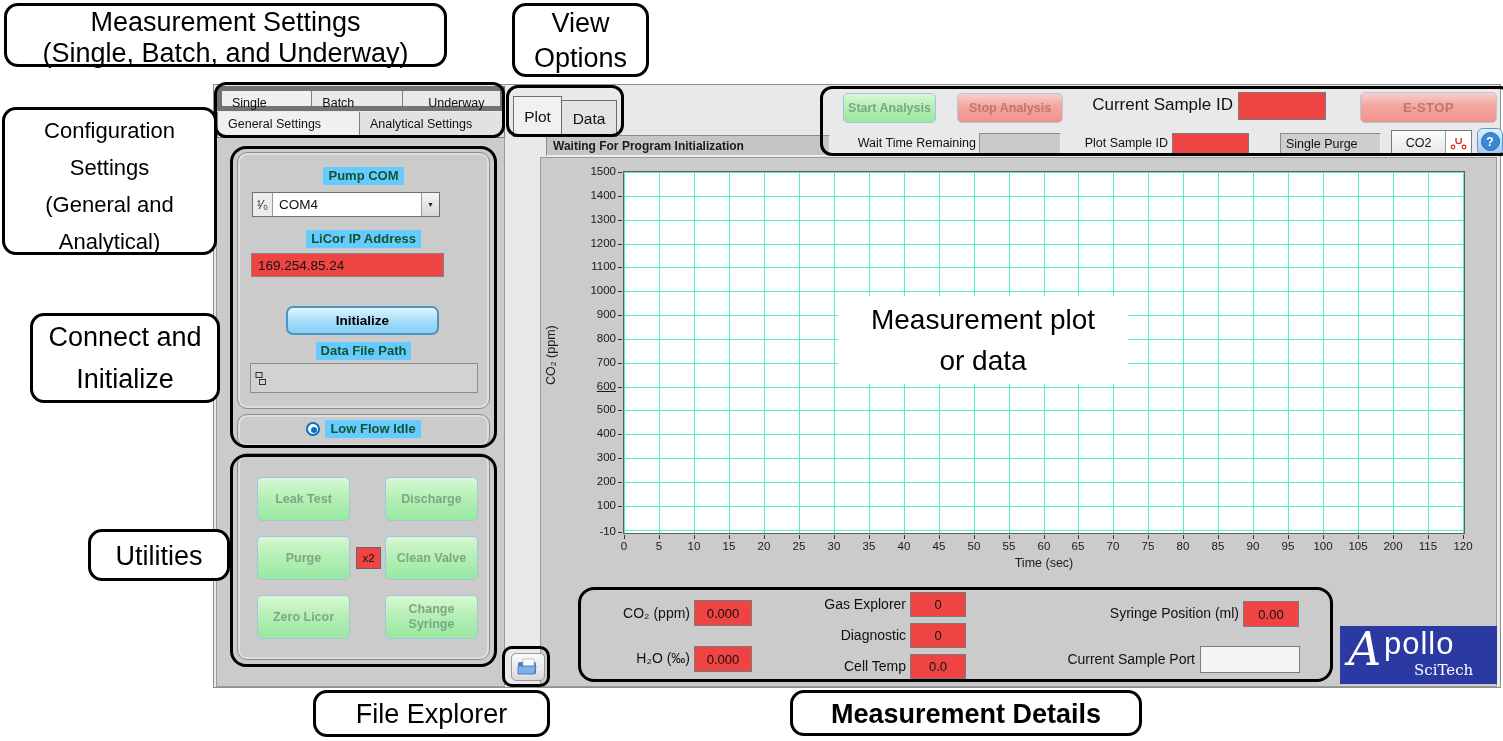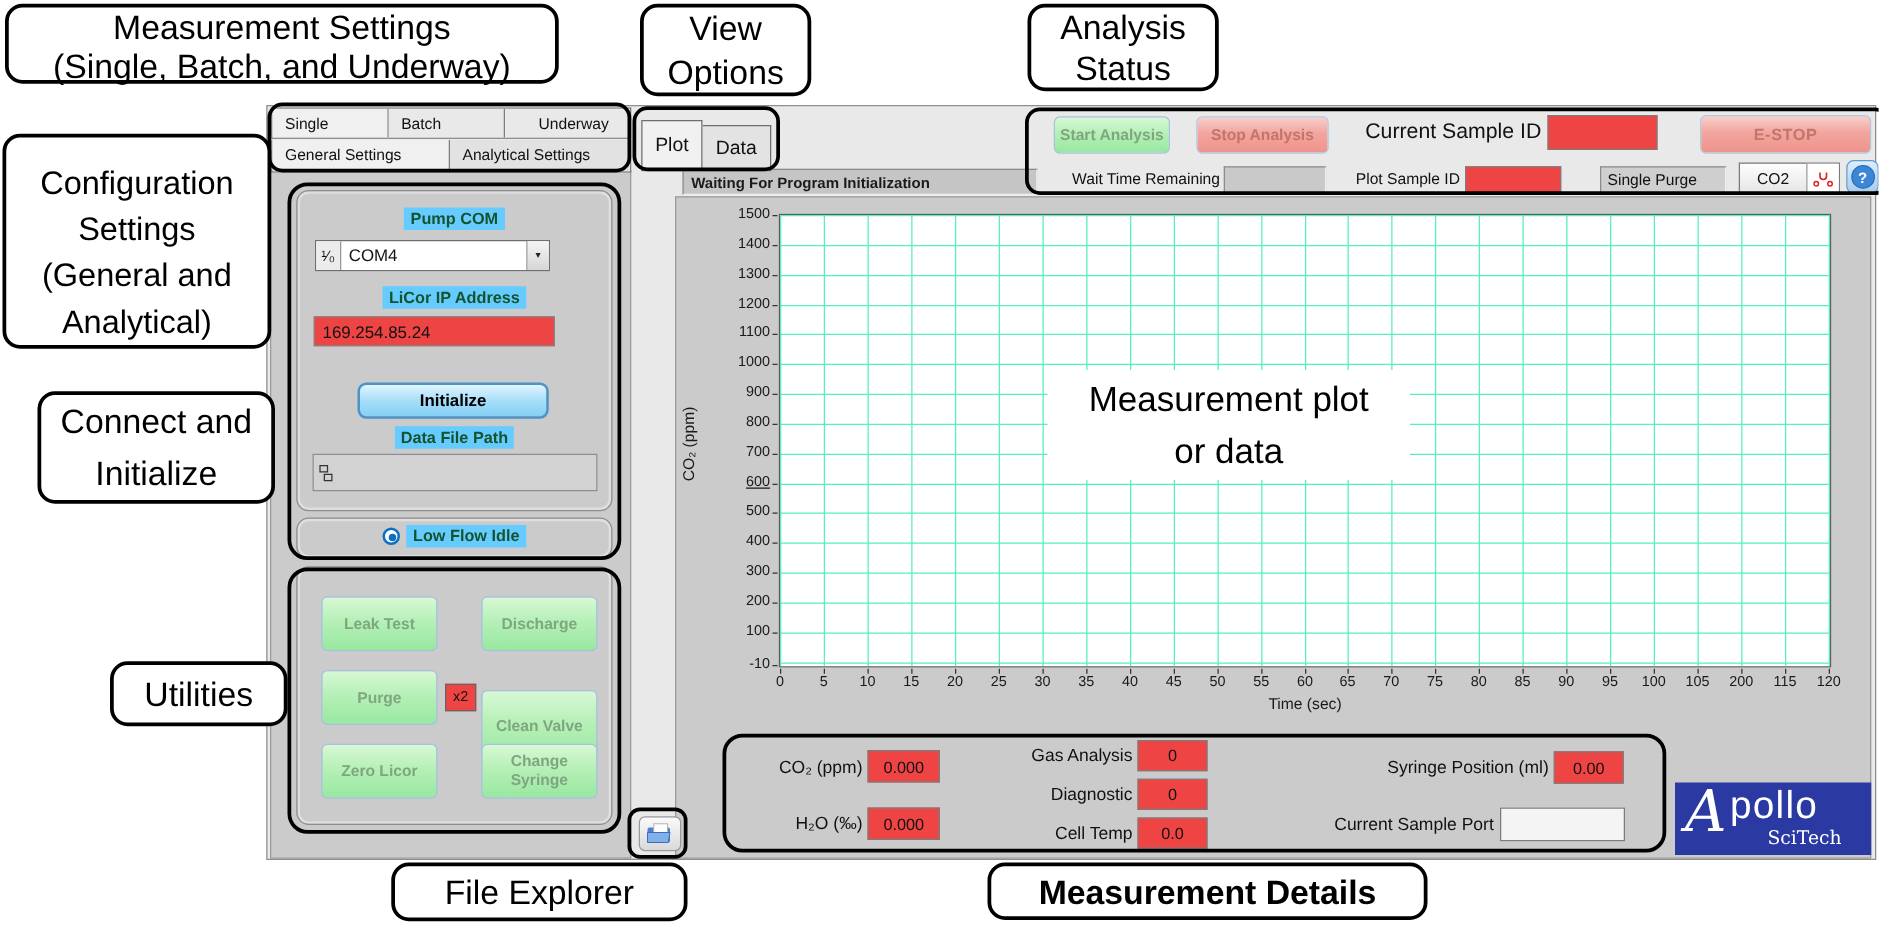--- a/index.html
+++ b/index.html
@@ -40,21 +40,21 @@
 </style>
 </head>
 <body>
 
 <div class="page">
 
   <div class="abs" style="left:213px;top:84px;width:1288px;height:604px;background:#e9e9e9;border:1px solid #8f8f8f;"></div>
 
   <div class="abs" style="left:216px;top:136px;width:289px;height:551px;background:#cbcbcb;border:1px solid #9b9b9b;"></div>
 
-  <div class="abs" style="left:217px;top:86px;width:288px;height:25px;display:flex;border:1px solid #737373;">
+  <div class="abs" style="left:217px;top:86px;width:288px;height:25px;display:flex;border:5px solid #737373;">
     <div class="tabcell" style="flex:1;background:#f0f0f0;">Single</div>
     <div class="tabcell" style="flex:1;">Batch</div>
     <div class="tabcell" style="flex:1.1;border-right:none;text-align:center;">Underway</div>
   </div>
 
   <div class="abs" style="left:217px;top:112px;width:288px;height:26px;display:flex;border:1px solid #7e7e7e;border-top:none;">
     <div class="tabcell" style="width:142px;background:#f0f0f0;line-height:25px;">General Settings</div>
     <div class="tabcell" style="flex:1;background:#e2e2e2;border-right:none;line-height:25px;">Analytical Settings</div>
   </div>
 
@@ -93,21 +93,21 @@
   <div class="abs" style="left:237px;top:420px;width:253px;display:flex;align-items:center;justify-content:center;z-index:2;">
     <span class="radio"></span>
     <span class="bluelabel">Low Flow Idle</span>
   </div>
 
   <div class="group" style="left:237px;top:453px;width:253px;height:207px;"></div>
   <div class="greenbtn" style="left:257px;top:477px;width:93px;height:44px;z-index:2;">Leak Test</div>
   <div class="greenbtn" style="left:385px;top:477px;width:93px;height:44px;z-index:2;">Discharge</div>
   <div class="greenbtn" style="left:257px;top:536px;width:93px;height:44px;z-index:2;">Purge</div>
   <div class="whitebox" style="left:356px;top:547px;width:25px;height:22px;font-size:11.5px;z-index:2;border-color:#666;">x2</div>
-  <div class="greenbtn" style="left:385px;top:552px;width:93px;height:59px;z-index:2;">Clean Valve</div>
+  <div class="greenbtn" style="left:385px;top:536px;width:93px;height:44px;z-index:2;">Clean Valve</div>
   <div class="greenbtn" style="left:257px;top:595px;width:93px;height:44px;z-index:2;">Zero Licor</div>
   <div class="greenbtn" style="left:385px;top:595px;width:93px;height:44px;z-index:2;padding:2px 10px;">Change Syringe</div>
 
   <div class="abs" style="left:513px;top:96px;width:49px;height:41px;background:#f1f1f1;border:1px solid #6e6e6e;font-size:15.5px;display:flex;align-items:center;justify-content:center;z-index:3;">Plot</div>
   <div class="abs" style="left:562px;top:100px;width:55px;height:37px;background:#e3e3e3;border:1px solid #6e6e6e;border-left:none;font-size:15.5px;display:flex;align-items:center;justify-content:center;z-index:2;">Data</div>
 
   <div class="graybox" style="left:546px;top:135px;width:284px;height:21px;background:#c5c5c5;padding-left:6px;font-weight:600;font-size:12px;color:#1b1b1b;">Waiting For Program Initialization</div>
 
   <div class="greenbtn" style="left:843px;top:93px;width:93px;height:30px;">Start Analysis</div>
   <div class="redbtn" style="left:957px;top:93px;width:106px;height:30px;">Stop Analysis</div>
@@ -185,21 +185,21 @@
   <div class="abs" style="left:838px;top:296px;width:290px;height:88px;background:#fff;z-index:40;text-align:center;font-size:28px;line-height:41px;padding-top:3px;color:#000;">
     <div>Measurement plot</div>
     <div>or data</div>
   </div>
 
   <div class="lbl" style="left:593px;top:605px;width:97px;font-size:14px;text-align:right;">CO₂ (ppm)</div>
   <div class="whitebox" style="left:694px;top:600px;width:58px;height:26px;">0.000</div>
   <div class="lbl" style="left:593px;top:650px;width:97px;font-size:14px;text-align:right;">H₂O (‰)</div>
   <div class="whitebox" style="left:694px;top:646px;width:58px;height:26px;">0.000</div>
 
-  <div class="lbl" style="left:798px;top:596px;width:108px;font-size:14px;text-align:right;">Gas Analysis</div>
+  <div class="lbl" style="left:798px;top:596px;width:108px;font-size:14px;text-align:right;">Gas Explorer</div>
   <div class="whitebox" style="left:910px;top:592px;width:56px;height:25px;">0</div>
   <div class="lbl" style="left:798px;top:627px;width:108px;font-size:14px;text-align:right;">Diagnostic</div>
   <div class="whitebox" style="left:910px;top:623px;width:56px;height:25px;">0</div>
   <div class="lbl" style="left:798px;top:658px;width:108px;font-size:14px;text-align:right;">Cell Temp</div>
   <div class="whitebox" style="left:910px;top:654px;width:56px;height:25px;">0.0</div>
 
   <div class="lbl" style="left:1082px;top:605px;width:157px;font-size:14px;text-align:right;">Syringe Position (ml)</div>
   <div class="whitebox" style="left:1243px;top:601px;width:56px;height:26px;">0.00</div>
   <div class="lbl" style="left:1050px;top:651px;width:145px;font-size:14px;text-align:right;">Current Sample Port</div>
   <div class="whitebox" style="left:1200px;top:646px;width:100px;height:27px;background:#f4f4f4;"></div>
@@ -225,27 +225,23 @@
     <div>(Single, Batch, and Underway)</div>
   </div>
   <div class="co-outline" style="left:214px;top:82px;width:291px;height:56px;"></div>
 
   <div class="co-box" style="left:512px;top:3px;width:137px;height:74px;line-height:35px;">
     <div>View</div>
     <div>Options</div>
   </div>
   <div class="co-outline" style="left:506px;top:85px;width:118px;height:52px;"></div>
 
-  <div class="co-box" style="left:822px;top:3px;width:153px;height:70px;line-height:33px;">
-    <div>Analysis</div>
-    <div>Status</div>
-  </div>
   <div class="co-outline" style="left:820px;top:86px;width:692px;height:70px;"></div>
 
-  <div class="co-box" style="left:2px;top:107px;width:215px;height:172px;font-size:26px;line-height:37px;padding-top:18px;">
+  <div class="co-box" style="left:2px;top:107px;width:215px;height:148px;font-size:22px;line-height:37px;padding-top:2px;">
     <div>Configuration</div>
     <div>Settings</div>
     <div>(General and</div>
     <div>Analytical)</div>
   </div>
   <div class="co-outline" style="left:230px;top:146px;width:267px;height:302px;border-radius:16px;"></div>
 
   <div class="co-box" style="left:30px;top:313px;width:190px;height:90px;line-height:42px;">
     <div>Connect and</div>
     <div>Initialize</div>

